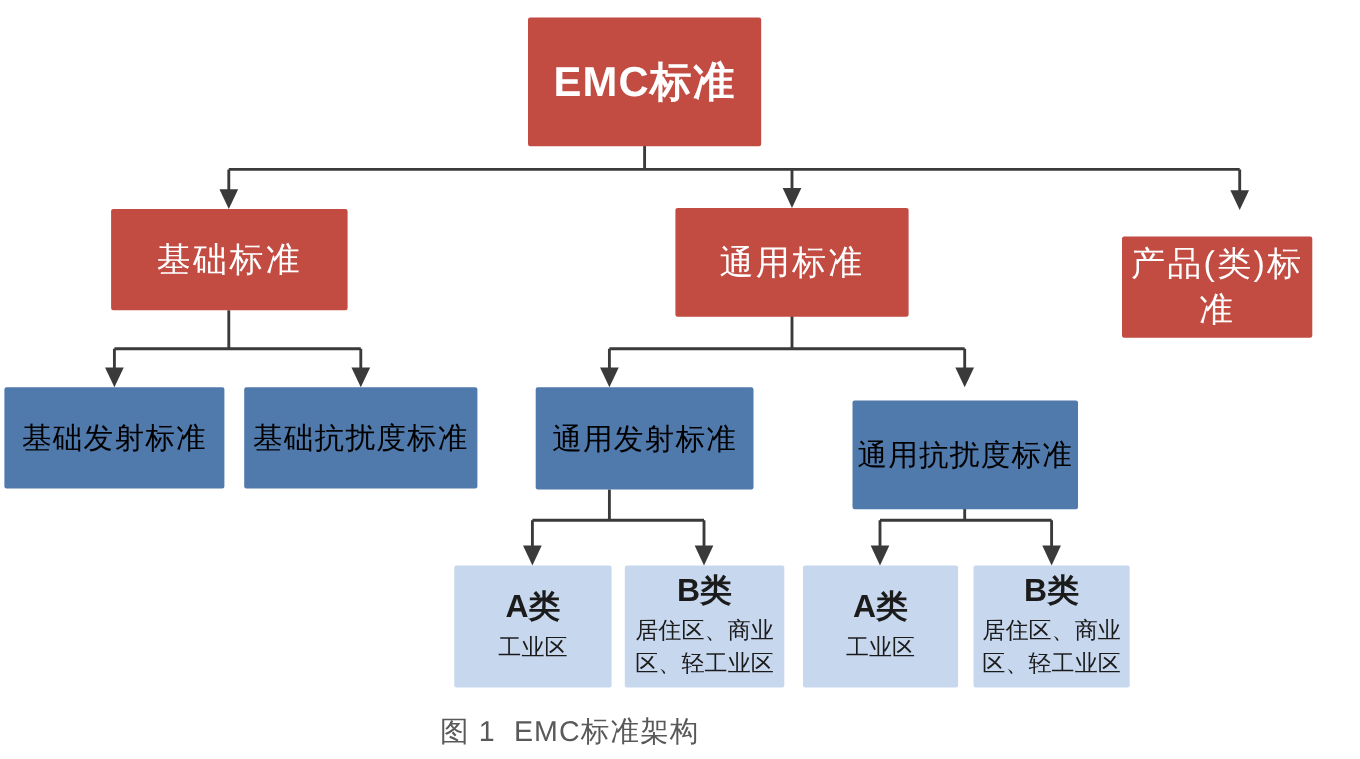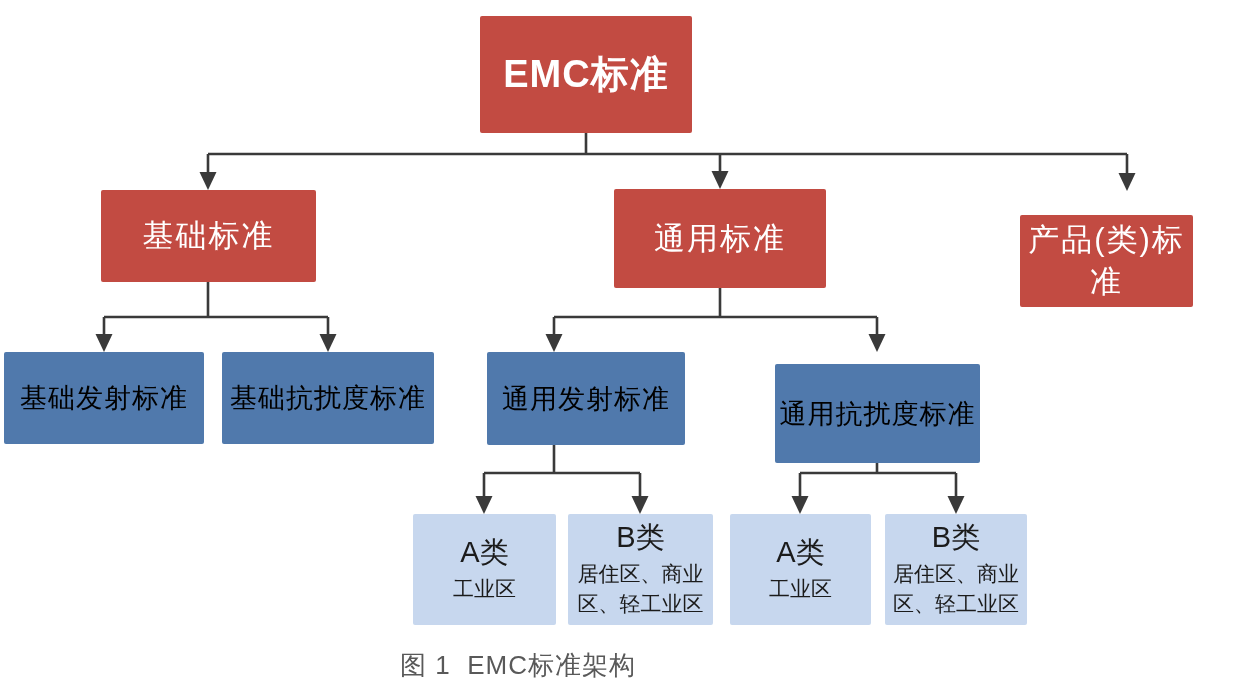--- a/index.html
+++ b/index.html
@@ -18,21 +18,21 @@
     text-align:center;
     box-sizing:border-box;
     border-radius:2px;
   }
   .red{background:#c24b42;color:#ffffff;}
   .blue{background:#5079ac;color:#000000;}
   .light{background:#c7d7ee;color:#1b1b1b;}
   .root-label{font-size:38px;font-weight:700;letter-spacing:1px;}
   .lvl2-label{font-size:31px;font-weight:500;letter-spacing:2px;}
   .lvl3-label{font-size:27px;font-weight:500;letter-spacing:1px;}
-  .cls-title{font-size:29px;font-weight:400;line-height:1.3;}
+  .cls-title{font-size:29px;font-weight:700;line-height:1.3;}
   .cls-sub{font-size:21px;font-weight:500;line-height:1.45;padding:0 6px;margin-top:2px;}
   .caption{
     position:absolute;left:0;top:648px;width:1036px;
     text-align:center;font-size:26px;color:#595959;
     white-space:pre;letter-spacing:1px;
   }
 </style>
 </head>
 <body>
 

